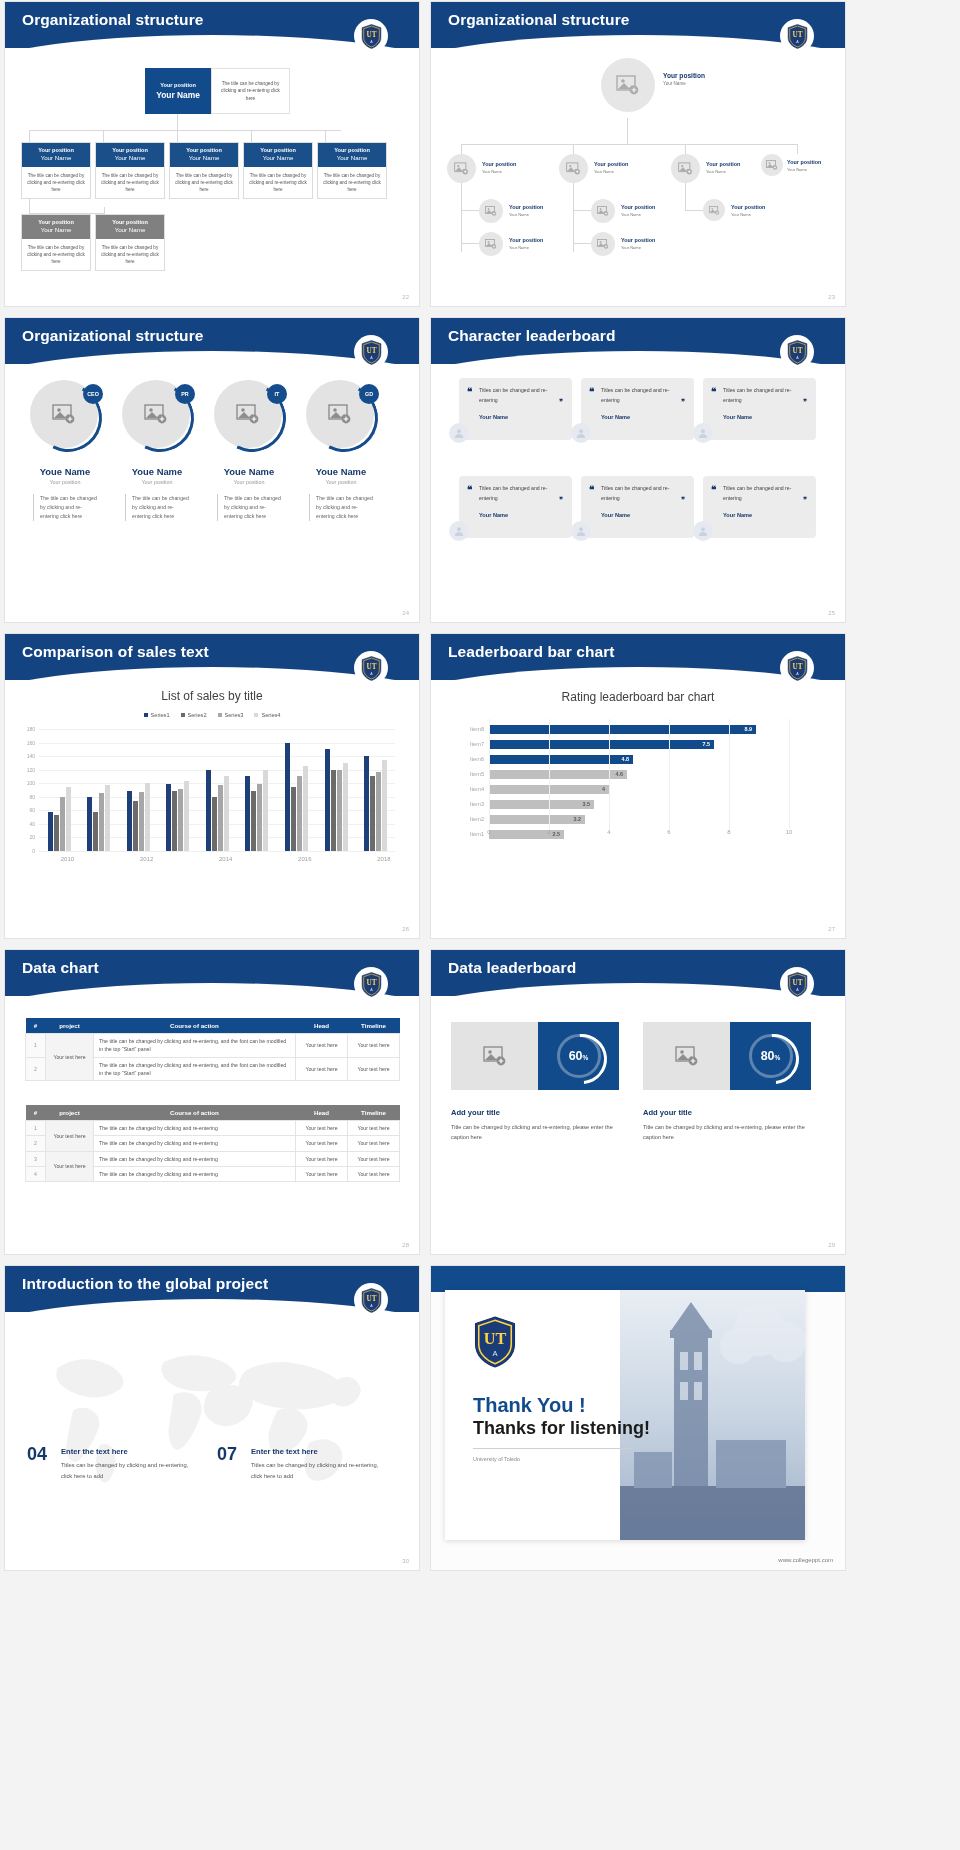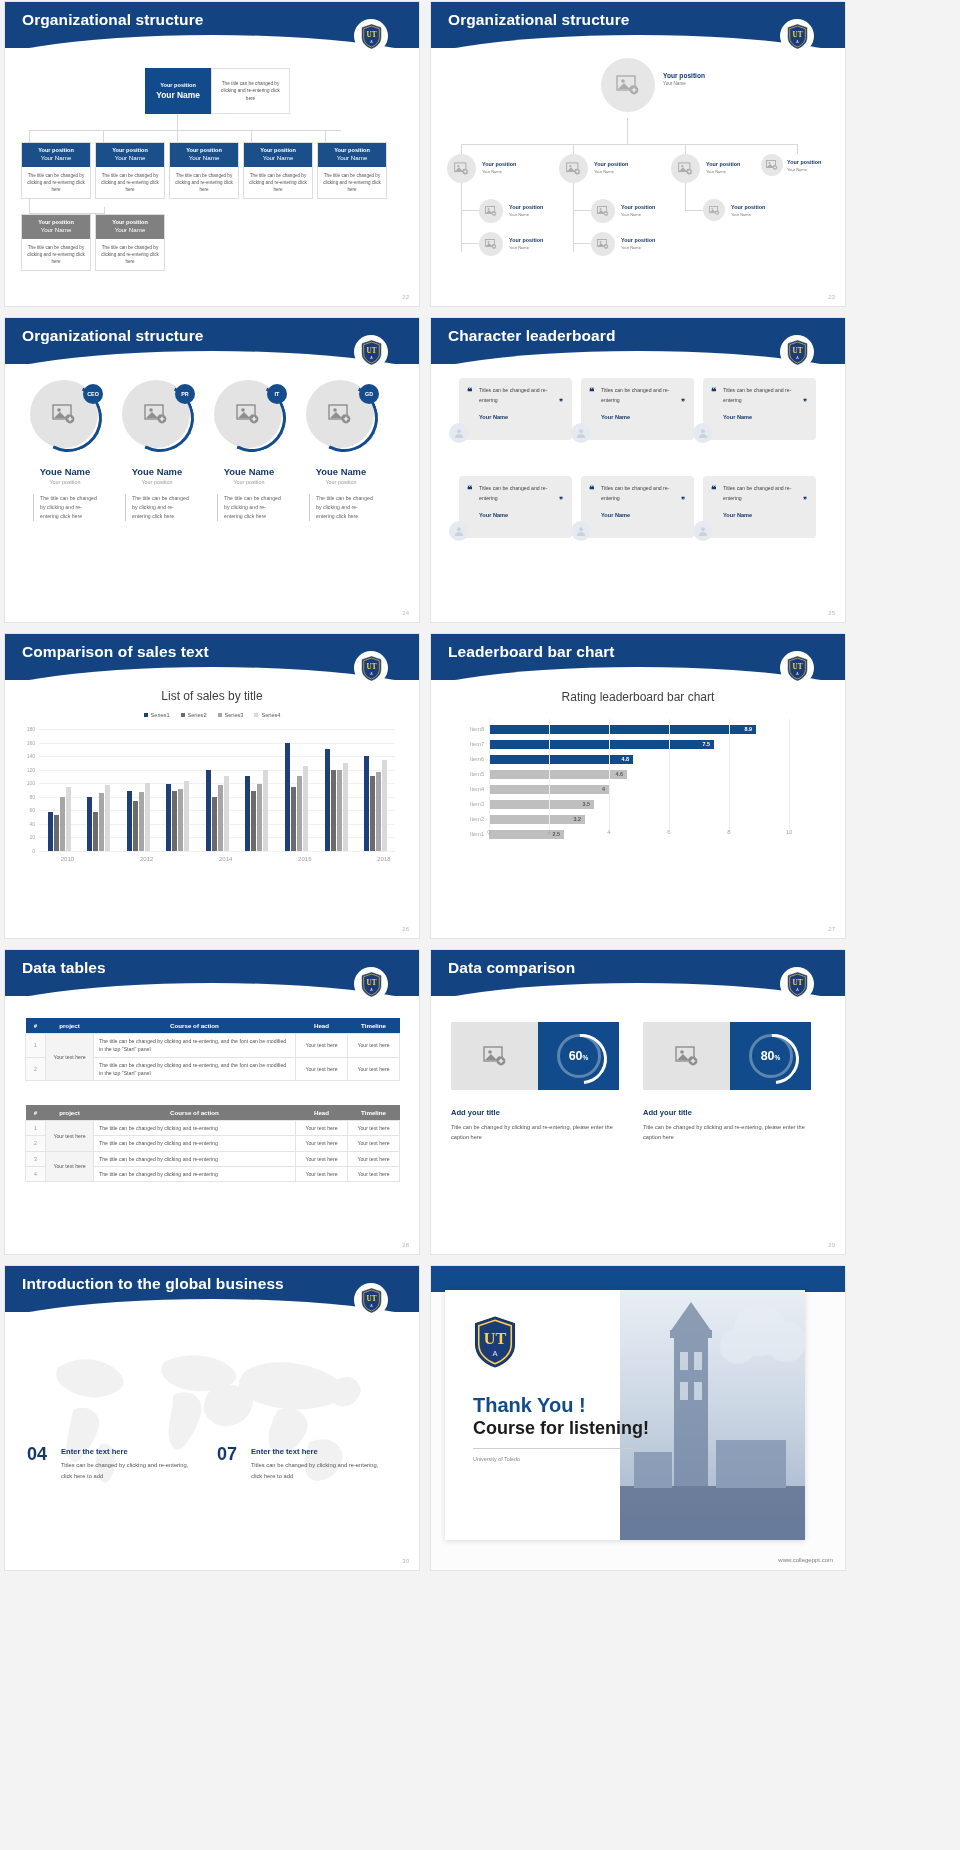--- a/index.html
+++ b/index.html
@@ -867,21 +867,21 @@
         <div class="lbtick" style="left: 240px;">8</div>
         <div class="lbvline" style="left: 240px;"></div>
         <div class="lbtick" style="left: 300px;">10</div>
         <div class="lbvline" style="left: 300px;"></div>
       </div>
     <div class="pagenum">27</div>
   </div>
 
   <div class="slide">
     <div class="band"></div>
-    <div class="band-title">Data tables</div>
+    <div class="band-title">Data chart</div>
     <div class="logo-wrap">
       <svg class="shield" viewBox="0 0 40 48">
           <path d="M20 1 L38 7 V26 C38 37 29 44 20 47 C11 44 2 37 2 26 V7 Z" fill="#1b3c76" stroke="#14305f"></path>
           <path d="M20 4 L35 9 V26 C35 35 27.5 41.5 20 44 C12.5 41.5 5 35 5 26 V9 Z" fill="#1b3c76" stroke="#ffd24a" stroke-width="1.2"></path>
           <text x="20" y="25" font-size="14" font-family="Liberation Serif, serif" font-weight="bold" fill="#ffd24a" text-anchor="middle">UT</text>
           <text x="20" y="36" font-size="7" fill="#d9e6ff" text-anchor="middle">A</text>
         </svg>
     </div>
 
     <table class="dt" style="top:68px;">
@@ -945,21 +945,21 @@
         <td class="tl">Your text here</td>
       </tr>
     </tbody>
       </table>
 
     <div class="pagenum">28</div>
   </div>
 
   <div class="slide">
     <div class="band"></div>
-    <div class="band-title">Data comparison</div>
+    <div class="band-title">Data leaderboard</div>
     <div class="logo-wrap">
       <svg class="shield" viewBox="0 0 40 48">
           <path d="M20 1 L38 7 V26 C38 37 29 44 20 47 C11 44 2 37 2 26 V7 Z" fill="#1b3c76" stroke="#14305f"></path>
           <path d="M20 4 L35 9 V26 C35 35 27.5 41.5 20 44 C12.5 41.5 5 35 5 26 V9 Z" fill="#1b3c76" stroke="#ffd24a" stroke-width="1.2"></path>
           <text x="20" y="25" font-size="14" font-family="Liberation Serif, serif" font-weight="bold" fill="#ffd24a" text-anchor="middle">UT</text>
           <text x="20" y="36" font-size="7" fill="#d9e6ff" text-anchor="middle">A</text>
         </svg>
     </div>
 
     <div class="dcbox" style="left:20px;">
@@ -998,21 +998,21 @@
       </div>
     </div>
     <div class="dct" style="left:212px;top:158px;">Add your title</div>
     <div class="dcd" style="left:212px;top:172px;">Title can be changed by clicking and re-entering, please enter the caption here</div>
 
     <div class="pagenum">29</div>
   </div>
 
   <div class="slide">
     <div class="band"></div>
-    <div class="band-title">Introduction to the global business</div>
+    <div class="band-title">Introduction to the global project</div>
     <div class="logo-wrap">
       <svg class="shield" viewBox="0 0 40 48">
           <path d="M20 1 L38 7 V26 C38 37 29 44 20 47 C11 44 2 37 2 26 V7 Z" fill="#1b3c76" stroke="#14305f"></path>
           <path d="M20 4 L35 9 V26 C35 35 27.5 41.5 20 44 C12.5 41.5 5 35 5 26 V9 Z" fill="#1b3c76" stroke="#ffd24a" stroke-width="1.2"></path>
           <text x="20" y="25" font-size="14" font-family="Liberation Serif, serif" font-weight="bold" fill="#ffd24a" text-anchor="middle">UT</text>
           <text x="20" y="36" font-size="7" fill="#d9e6ff" text-anchor="middle">A</text>
         </svg>
     </div>
 
     <svg class="worldmap" viewBox="0 0 400 200">
@@ -1067,21 +1067,21 @@
             </g>
           </svg>
         </div>
         <svg class="ty-logo" viewBox="0 0 40 48">
           <path d="M20 1 L38 7 V26 C38 37 29 44 20 47 C11 44 2 37 2 26 V7 Z" fill="#1b3c76" stroke="#14305f"></path>
           <path d="M20 4 L35 9 V26 C35 35 27.5 41.5 20 44 C12.5 41.5 5 35 5 26 V9 Z" fill="#1b3c76" stroke="#ffd24a" stroke-width="1.4"></path>
           <text x="20" y="26" font-size="15" font-family="Liberation Serif, serif" font-weight="bold" fill="#ffd24a" text-anchor="middle">UT</text>
           <text x="20" y="37" font-size="7" fill="#d9e6ff" text-anchor="middle">A</text>
         </svg>
         <div class="ty-h1">Thank You !</div>
-        <div class="ty-h2">Course for listening!</div>
+        <div class="ty-h2">Thanks for listening!</div>
         <div class="ty-rule"></div>
         <div class="ty-sub">University of Toledo</div>
       </div>
       <div class="ty-url">www.collegeppt.com</div>
     </div>
   </div>
 
 </div>
 
 </body></html>

